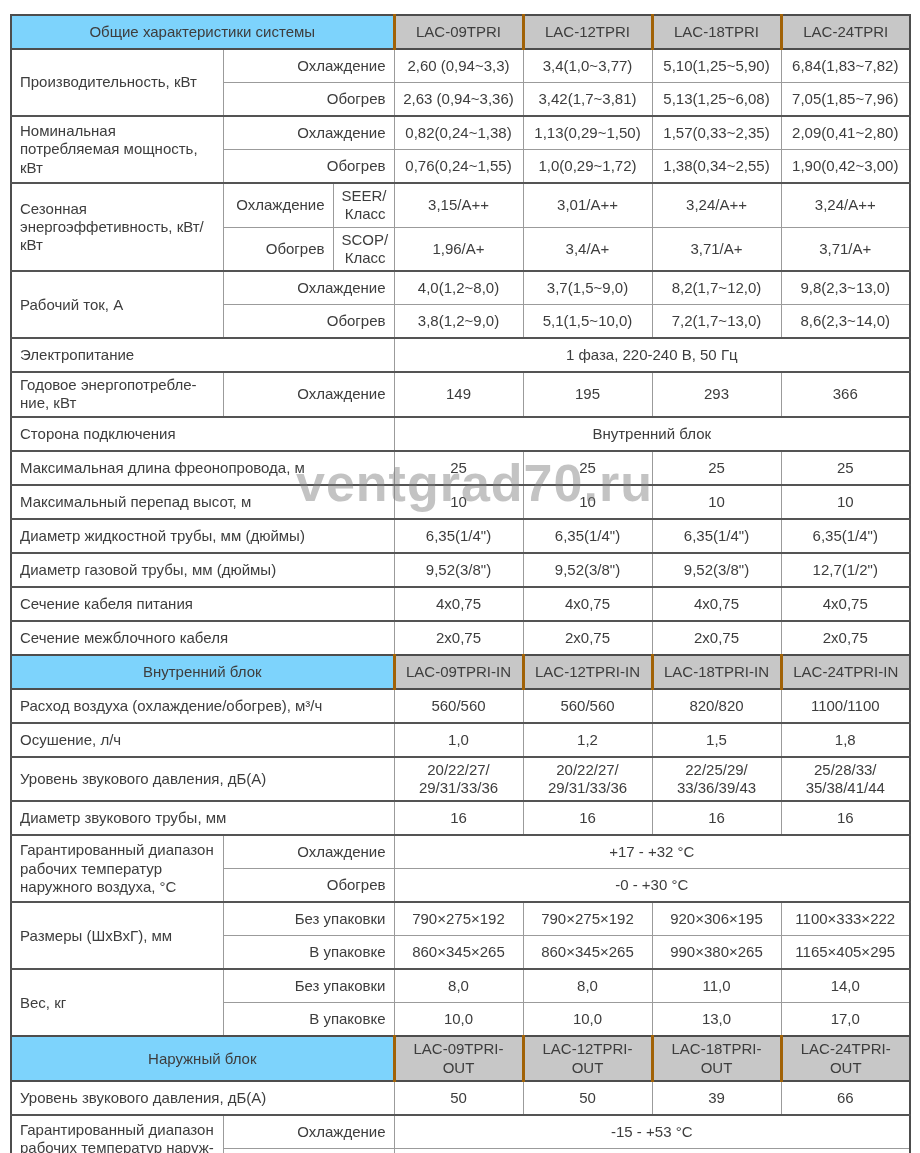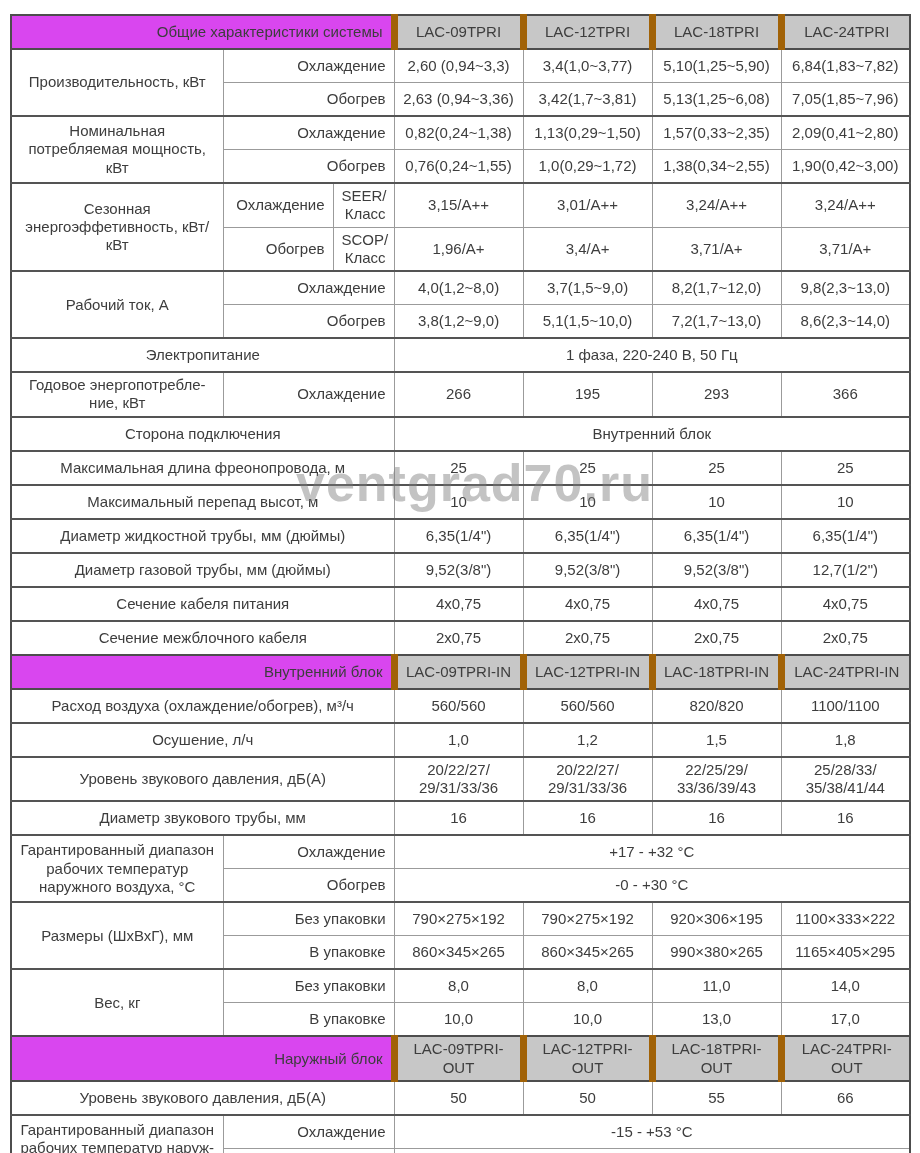--- a/index.html
+++ b/index.html
@@ -14,27 +14,27 @@
     border:2px solid #4d4d4d;
   }
   td {
     border:1px solid #9b9b9b;
     font-size:15px; color:#3d3d3d;
     padding:3px 8px; height:26px;
     line-height:1.22; vertical-align:middle;
     white-space:pre-line; overflow:hidden;
   }
   td.v  { text-align:center; }
-  td.l  { text-align:center; }
+  td.l  { text-align:left; }
   td.s  { text-align:right; }
   td.h  { background:#c7c7c7; text-align:center; }
-  td.hl { background:#d946ef; text-align:right; }
+  td.hl { background:#7dd3fc; text-align:center; }
   tr.g td   { border-top:2px solid #545454; }
   tr.sec td { border-top:2px solid #4d4d4d; border-bottom:2px solid #4d4d4d; }
-  tr.sec td + td { border-left:7px solid #a16207;margin-top:35px; }
+  tr.sec td + td { border-left:3px solid #a16207;margin-top:35px; }
   .watermark {
     position:absolute; left:296px; top:453px;
     font-size:52px; font-weight:bold; letter-spacing:1px;
     color:rgba(122,122,122,0.45);
     z-index:5; pointer-events:none; user-select:none;
   }
 </style>
 </head>
 <body>
 
@@ -121,21 +121,21 @@
           <td class="v">7,2(1,7~13,0)</td>
           <td class="v">8,6(2,3~14,0)</td>
         </tr>
         <tr class="g">
           <td colspan="3" class="l">Электропитание</td>
           <td colspan="4" class="v">1 фаза, 220-240 В, 50 Гц</td>
         </tr>
         <tr class="g">
           <td class="l">Годовое энергопотребле-ние, кВт</td>
           <td colspan="2" class="s">Охлаждение</td>
-          <td class="v">266</td>
+          <td class="v">149</td>
           <td class="v">195</td>
           <td class="v">293</td>
           <td class="v">366</td>
         </tr>
         <tr class="g">
           <td colspan="3" class="l">Сторона подключения</td>
           <td colspan="4" class="v">Внутренний блок</td>
         </tr>
         <tr class="g">
           <td colspan="3" class="l">Максимальная длина фреонопровода, м</td>
@@ -261,21 +261,21 @@
           <td colspan="3" class="hl">Наружный блок</td>
           <td class="h">LAC-09TPRI-OUT</td>
           <td class="h">LAC-12TPRI-OUT</td>
           <td class="h">LAC-18TPRI-OUT</td>
           <td class="h">LAC-24TPRI-OUT</td>
         </tr>
         <tr class="g">
           <td colspan="3" class="l">Уровень звукового давления, дБ(А)</td>
           <td class="v">50</td>
           <td class="v">50</td>
-          <td class="v">55</td>
+          <td class="v">39</td>
           <td class="v">66</td>
         </tr>
         <tr class="g">
           <td rowspan="2" class="l">Гарантированный диапазон рабочих температур наруж-ного воздуха, °С</td>
           <td colspan="2" class="s">Охлаждение</td>
           <td colspan="4" class="v">-15 - +53 °С</td>
         </tr>
         <tr class="">
           <td colspan="2" class="s">Обогрев</td>
           <td colspan="4" class="v">-20 - +30 °С</td>

